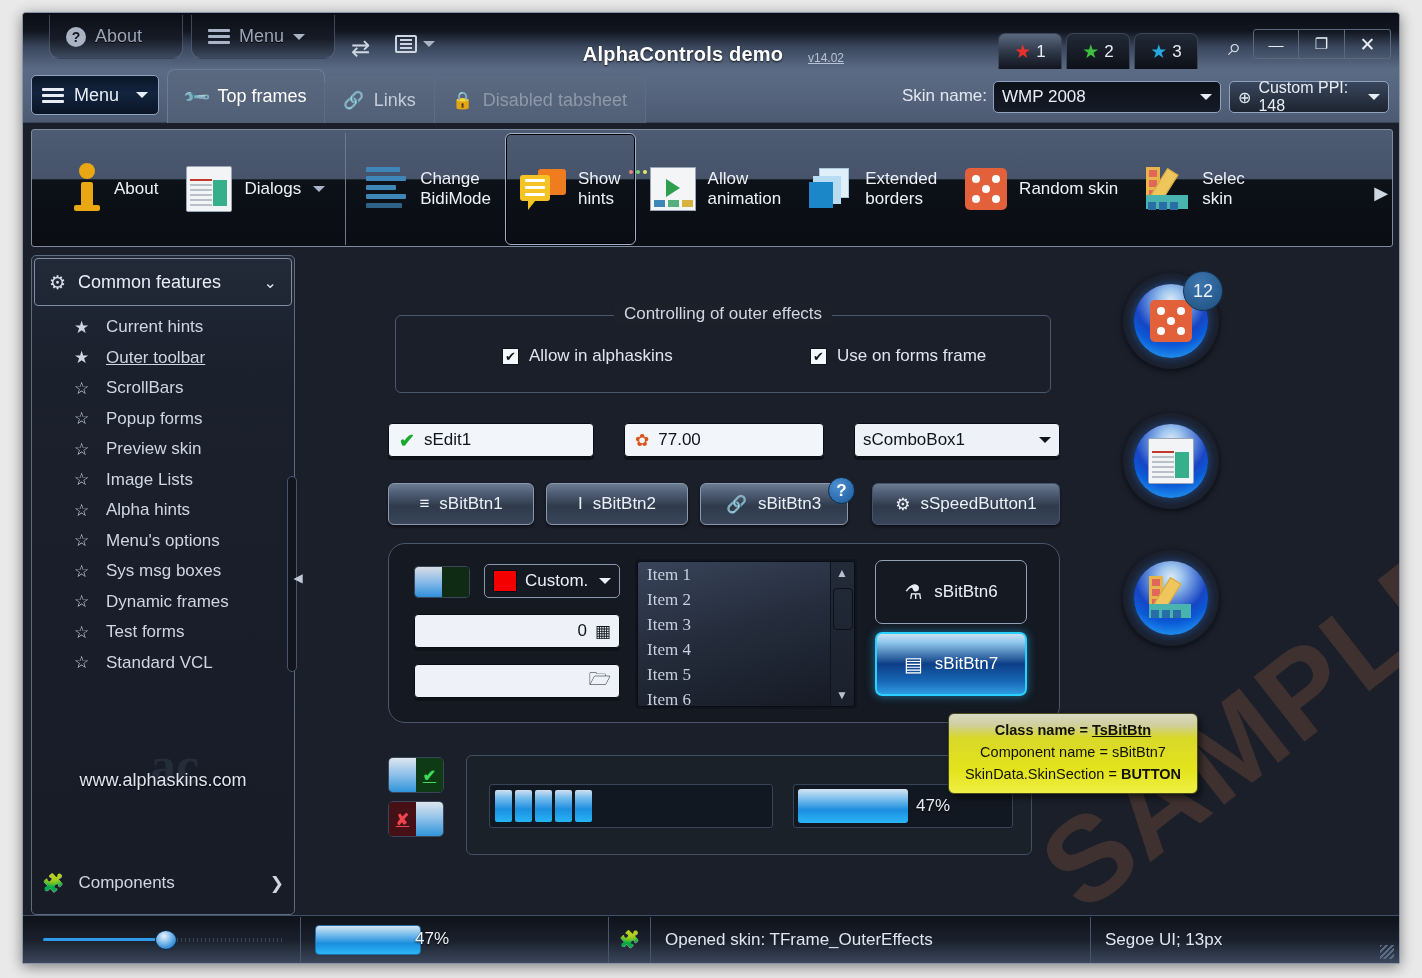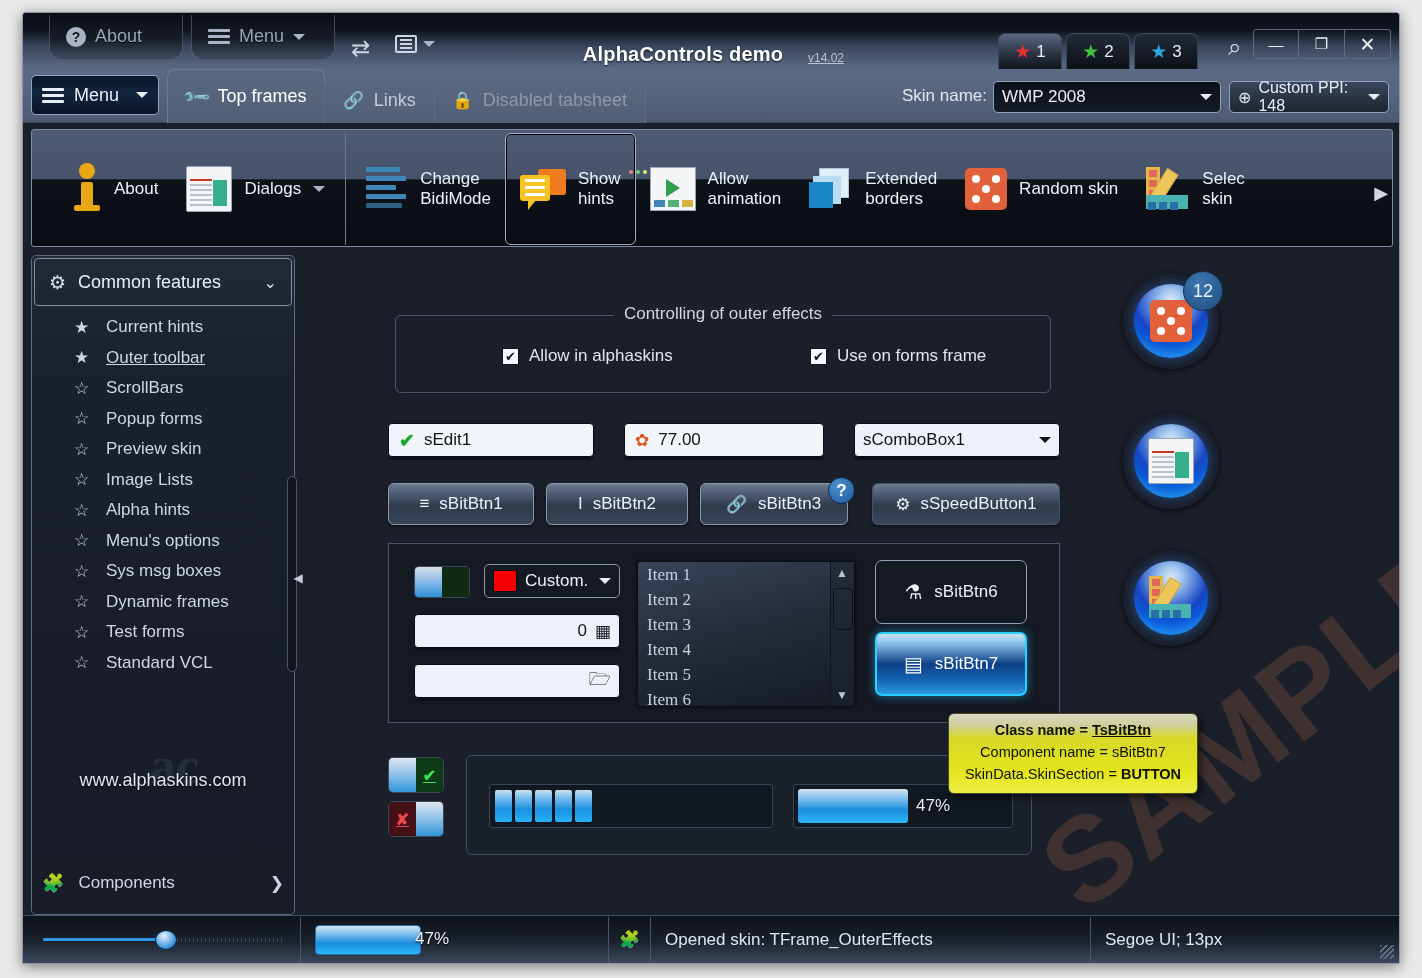--- a/index.html
+++ b/index.html
@@ -300,21 +300,21 @@
   .sbtn.b4{left:484px;width:188px;background:linear-gradient(180deg,#2b3purple 0%,#29313f 0%,#1b212c 100%);border-color:#47536a;}
   .help-badge{
     position:absolute;left:440px;top:-6px;width:27px;height:27px;border-radius:50%;
     background:radial-gradient(circle at 35% 30%,#4e8fd0,#1a5a9e);
     color:#fff;font-size:17px;font-weight:bold;display:flex;align-items:center;justify-content:center;
     border:1px solid #0f2c4a;
   }
 
   .panel2{
     position:absolute;left:85px;top:288px;width:672px;height:180px;
-    background:#141922;border:1px solid #4a566c;border-radius:0;
+    background:#141922;border:1px solid #4a566c;border-radius:17px;
   }
   .mini-tgl{
     position:absolute;left:25px;top:22px;width:56px;height:32px;border-radius:4px;
     background:#0d1118;border:1px solid #3a real;border:1px solid #3b465a;overflow:hidden;display:flex;
   }
   .mini-tgl u{flex:1;}
   .mini-tgl u.on{background:linear-gradient(180deg,#d9dee6 0%,#7fb6e8 55%,#2f8fd8 100%);border-radius:3px 0 0 3px;}
   .mini-tgl u.off{background:#0f2b14;}
   .colorcombo{
     position:absolute;left:95px;top:20px;width:136px;height:34px;border-radius:5px;

